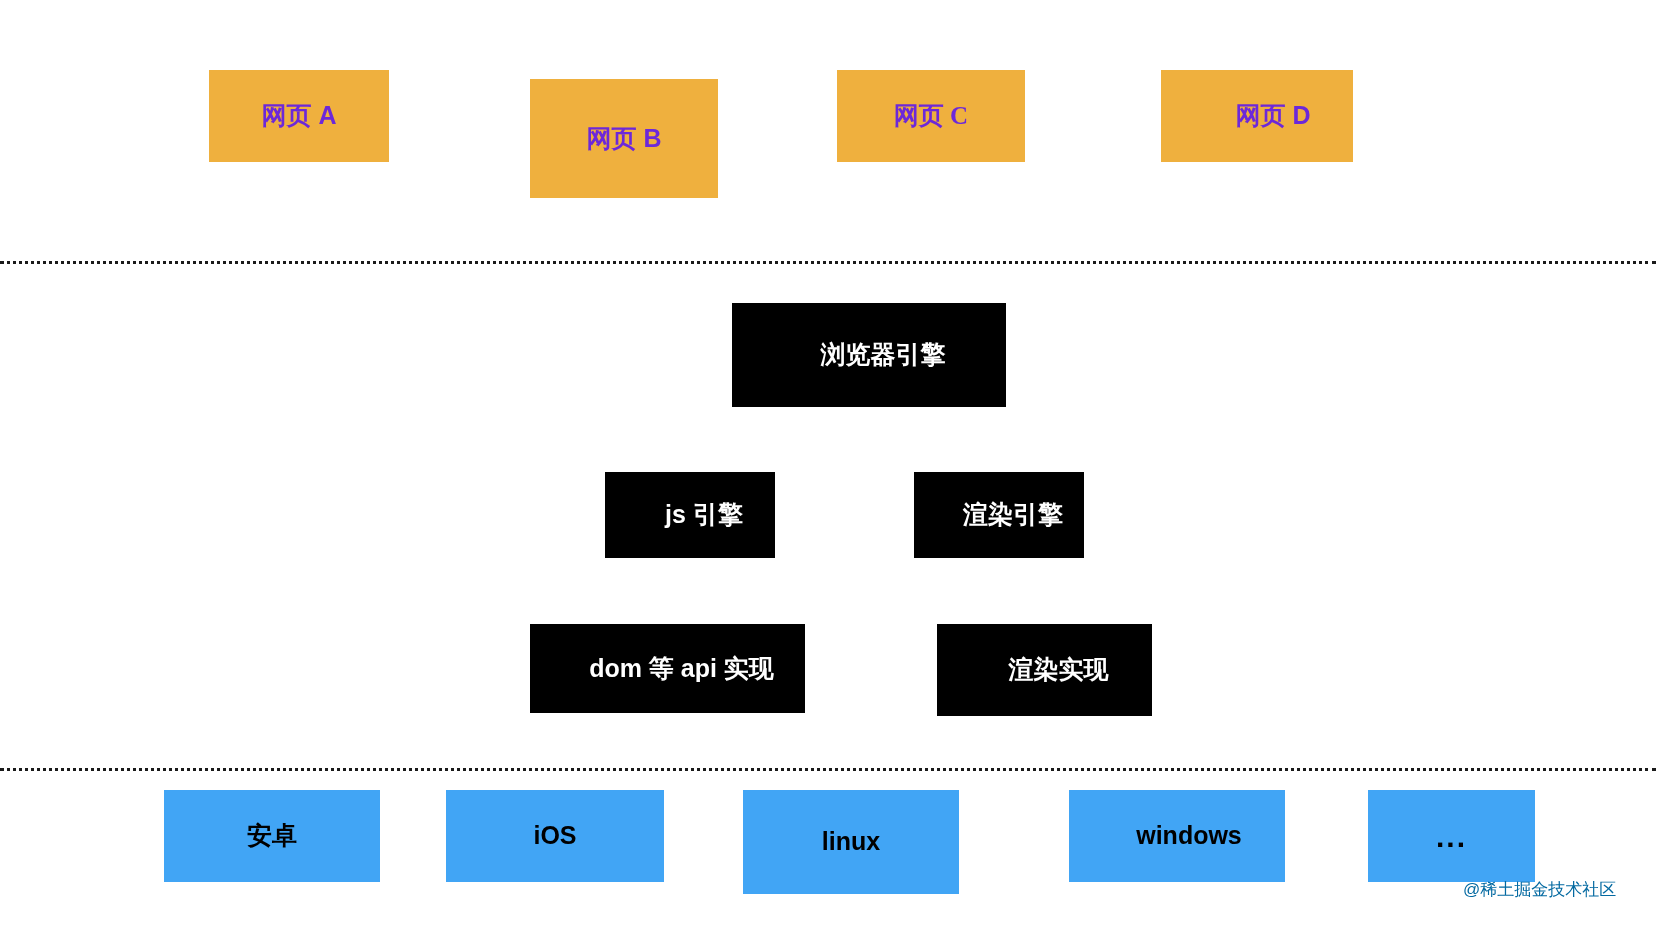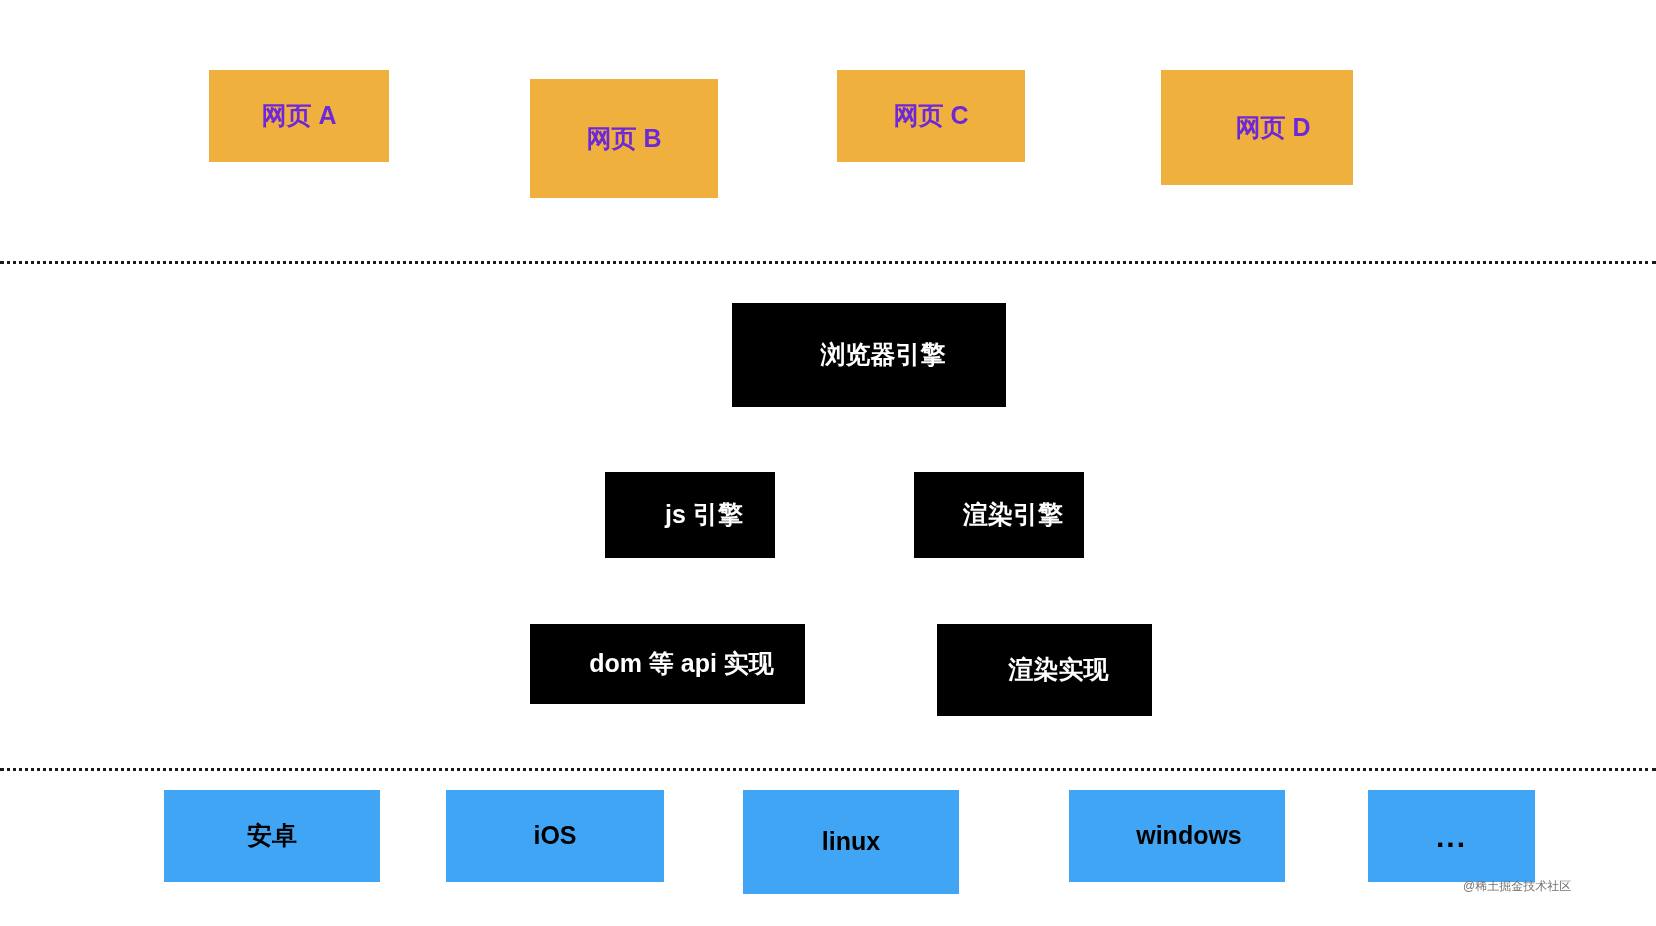--- a/index.html
+++ b/index.html
@@ -53,56 +53,56 @@
   }
   .divider {
     position: absolute;
     left: 0;
     width: 1656px;
     height: 0;
     border-top: 3px dotted #1a1a1a;
   }
   .watermark {
     position: absolute;
-    font-size: 12px;
-    color: #737373;
+    font-size: 17px;
+    color: #0369a1;
     font-weight: 400;
     white-space: nowrap;
   }
 </style>
 </head>
 <body>
 
 <div id="canvas">
 
   <div class="node node-web" style="left: 209px; top: 70px; width: 180px; height: 92px;">
     <span>网页 A</span>
   </div>
   <div class="node node-web" style="left: 530px; top: 79px; width: 188px; height: 119px;">
     <span>网页 B</span>
   </div>
-  <div class="node node-web" style="left: 837px; top: 70px; width: 188px; height: 92px;">
+  <div class="node node-web" style="left: 837px; top: 70px; width: 188px; height: 92px; font-family: Liberation Serif, serif;">
     <span>网页 C</span>
   </div>
-  <div class="node node-web" style="left: 1161px; top: 70px; width: 192px; height: 115px; padding-left: 32px;">
+  <div class="node node-web" style="left: 1161px; top: 70px; width: 192px; height: 92px; padding-left: 32px;">
     <span>网页 D</span>
   </div>
 
   <div class="divider" style="top: 261px;"></div>
 
   <div class="node node-engine" style="left: 732px; top: 303px; width: 274px; height: 104px;">
     <span>浏览器引擎</span>
   </div>
   <div class="node node-engine" style="left: 605px; top: 472px; width: 170px; height: 86px;">
     <span>js 引擎</span>
   </div>
   <div class="node node-engine" style="left: 914px; top: 472px; width: 170px; height: 86px; justify-content: center;">
     <span>渲染引擎</span>
   </div>
-  <div class="node node-engine" style="left: 530px; top: 624px; width: 275px; height: 80px;">
+  <div class="node node-engine" style="left: 530px; top: 624px; width: 275px; height: 89px;">
     <span>dom 等 api 实现</span>
   </div>
   <div class="node node-engine" style="left: 937px; top: 624px; width: 215px; height: 92px;">
     <span>渲染实现</span>
   </div>
 
   <div class="divider" style="top: 768px;"></div>
 
   <div class="node node-os" style="left: 164px; top: 790px; width: 216px; height: 92px; justify-content: center;">
     <span>安卓</span>

